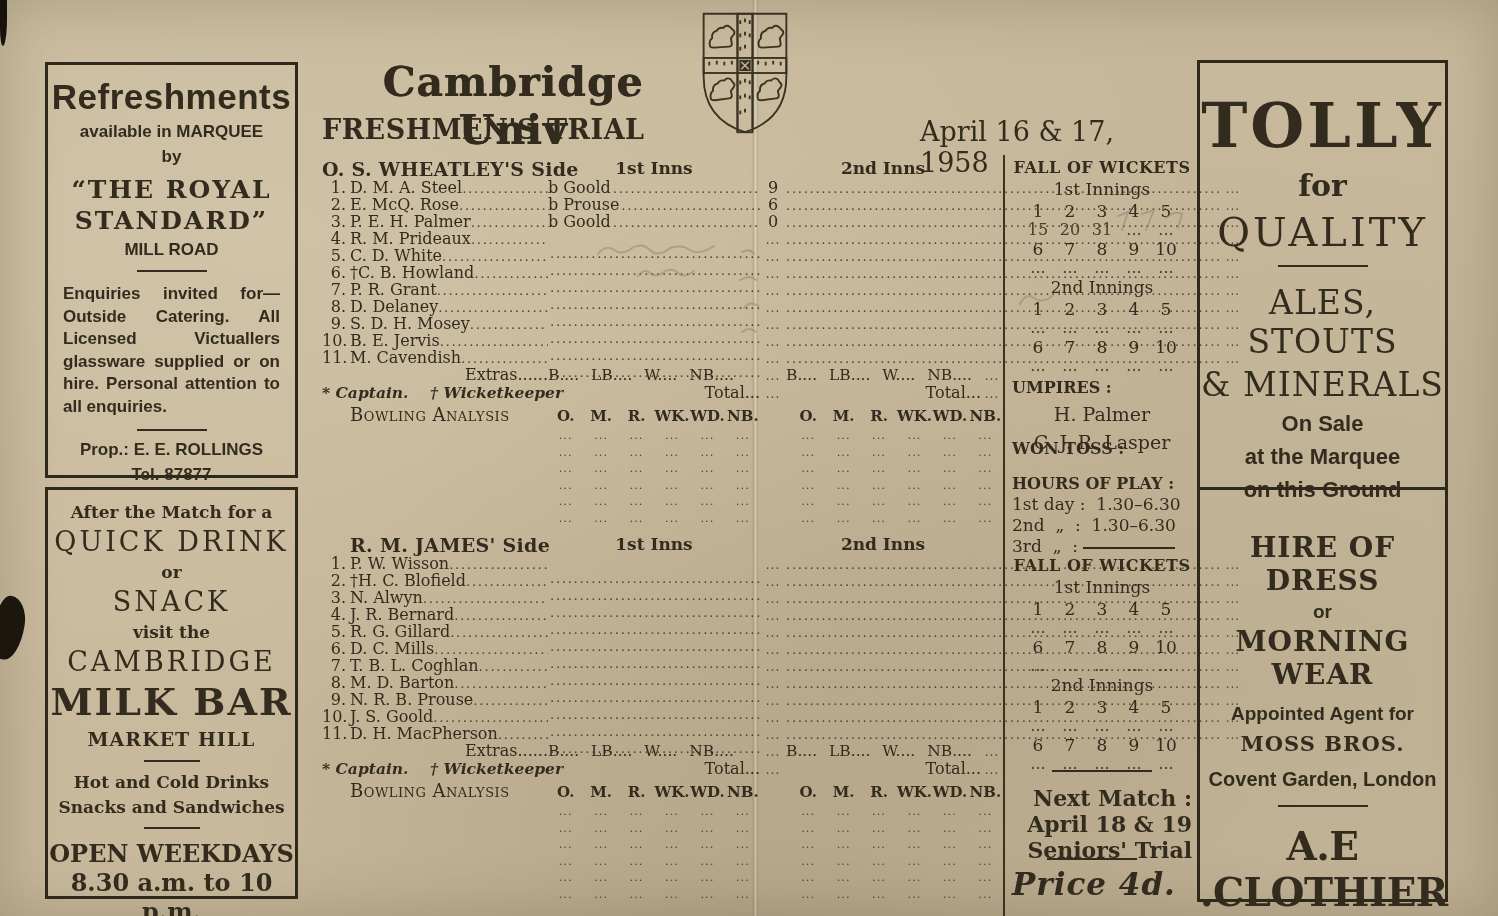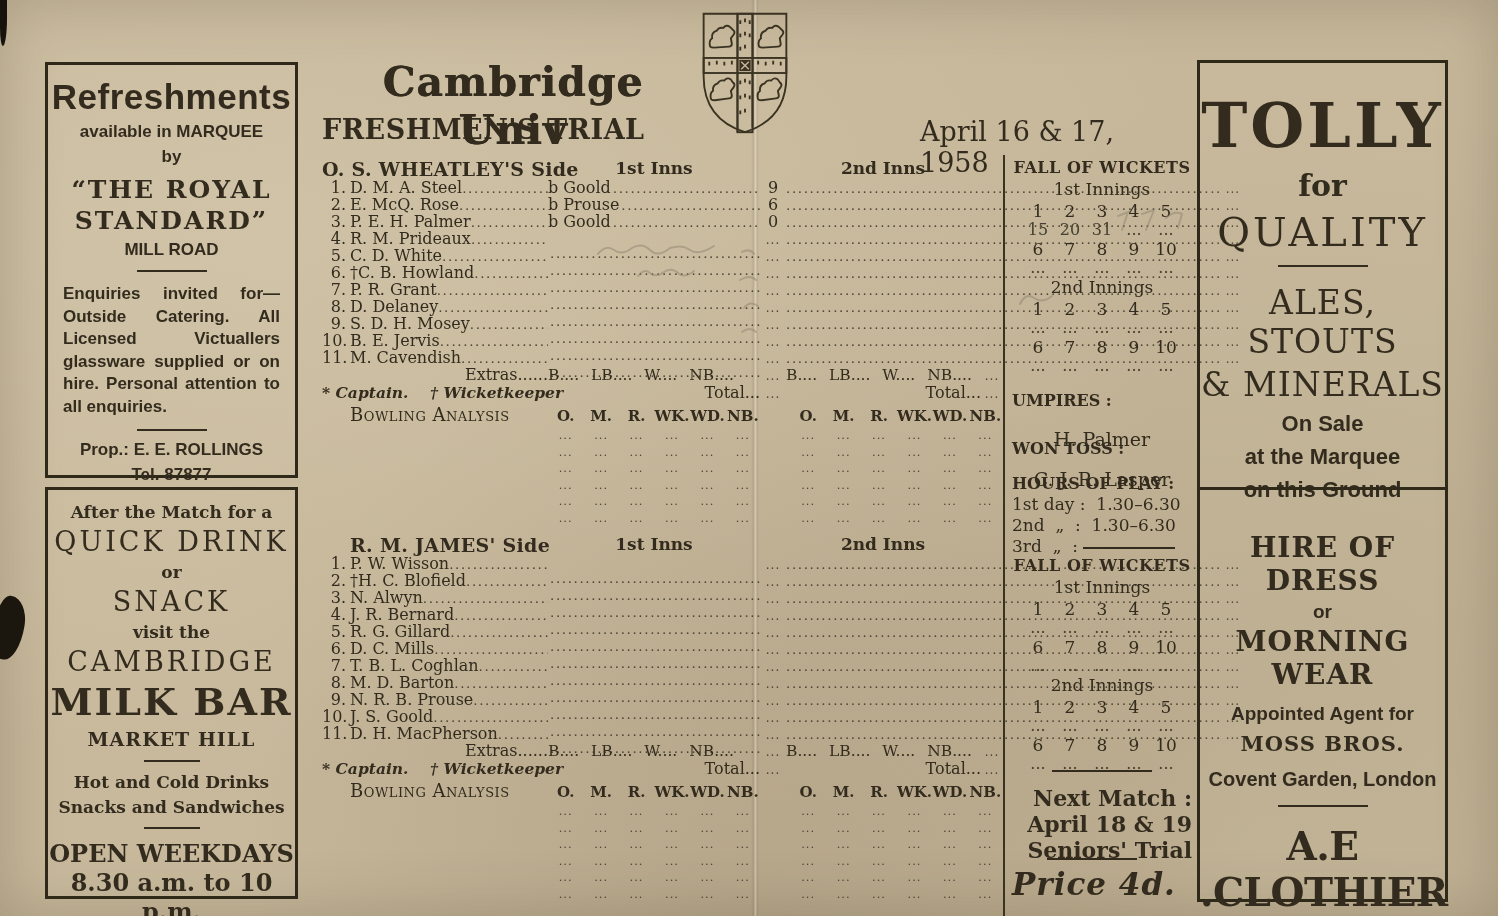--- a/index.html
+++ b/index.html
@@ -76,23 +76,23 @@
   
   .vrule{left:1003px;top:155px;width:2px;height:761px;background:#3a3322}
   
   .info-col{left:1012px;top:158px;width:180px;height:758px;position:absolute}
   .fow{position:absolute;left:0;width:100%;text-align:center}
   .fow-title{font-size:16px;font-weight:bold;letter-spacing:.5px}
   .fow-sub{font-size:17px;margin-top:2px}
   .fow-row{display:flex;padding:0 10px;margin-top:2px;height:17px}
   .fow-row .cell{flex:1;text-align:center;font-size:17px}
   .fow-row.vals .cell{color:#46402f;font-size:16px}
-  .ump{position:absolute;top:233px;left:0;width:100%}
+  .ump{position:absolute;top:220px;left:0;width:100%}
   .ump-label{font-size:16px;font-weight:bold;text-align:left}
-  .ump-name{font-size:19px;text-align:center;margin-top:18px}
+  .ump-name{font-size:19px;text-align:center;margin-top:6px}
   .toss{position:absolute;top:281px;font-size:16px;font-weight:bold}
   .hours{position:absolute;top:316px;left:0;width:100%;text-align:left}
   .hours .t{font-size:16px;font-weight:bold}
   .hours .l{font-size:17px;margin-top:1px;white-space:pre}
   .hours .dashline{display:inline-block;width:92px;border-top:2px solid #332c1e;vertical-align:3px}
   .fow-bottom-rule{position:absolute;top:612px;left:40px;width:100px;border-top:2px solid #332c1e}
   .next{position:absolute;top:628px;left:0;width:100%;text-align:right}
   .next div{font-size:22px;font-weight:bold;line-height:1.18}
   .next .ind{padding-left:12px}
   .next-rule{position:absolute;top:700px;left:35px;width:90px;border-top:2px solid #332c1e}

